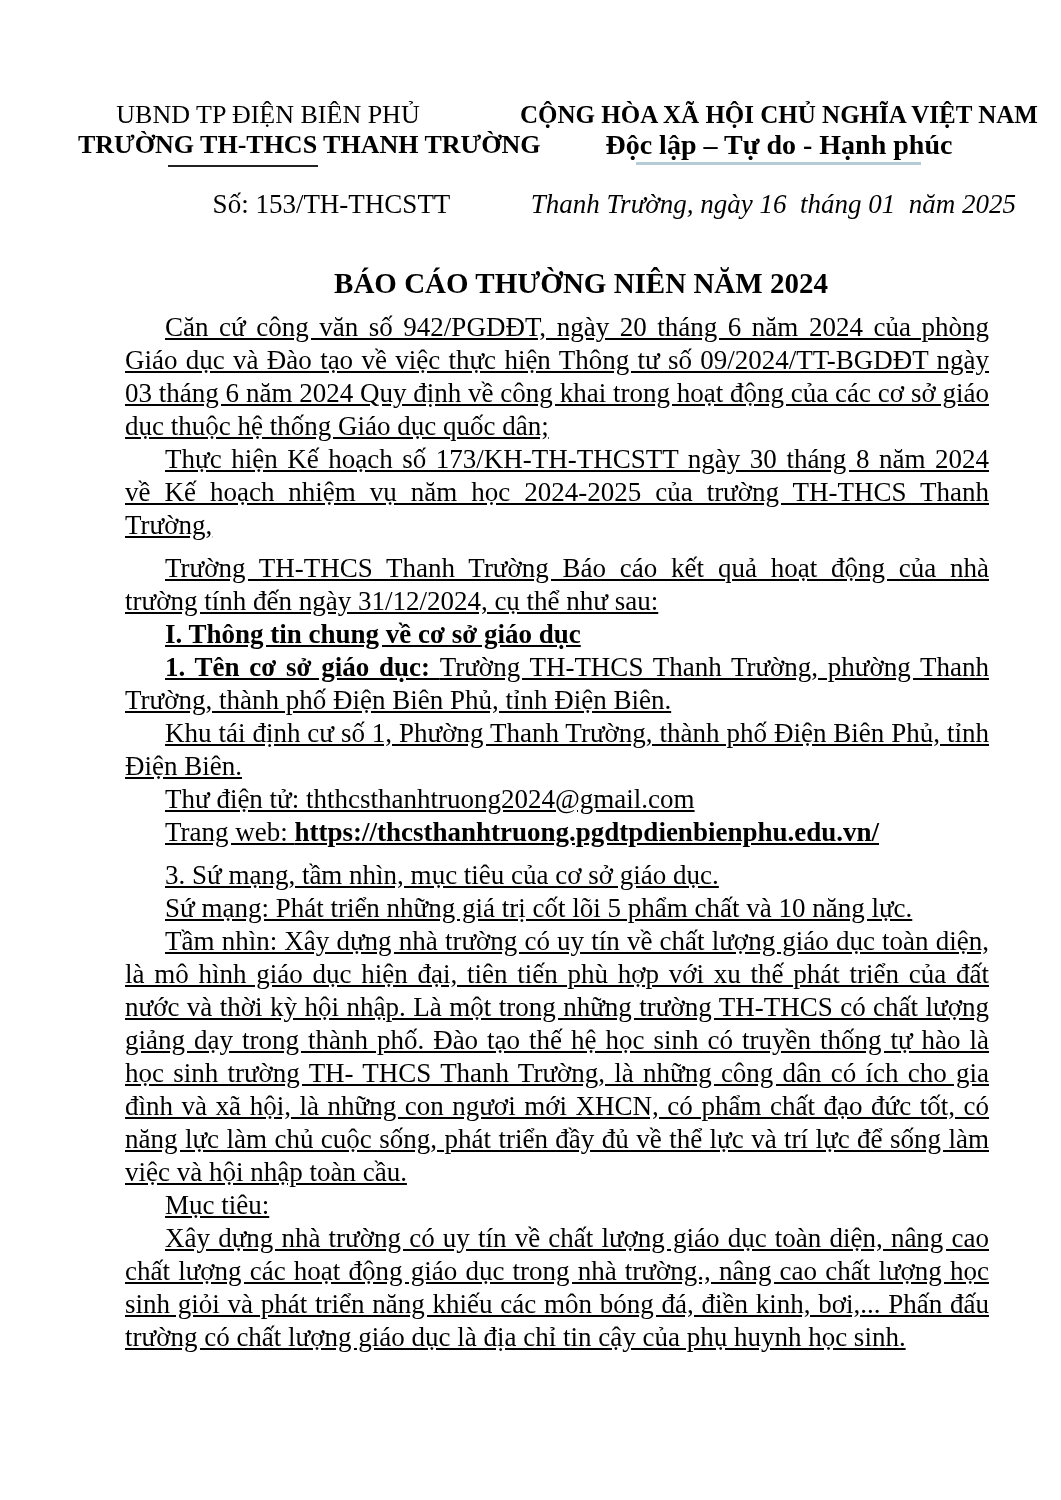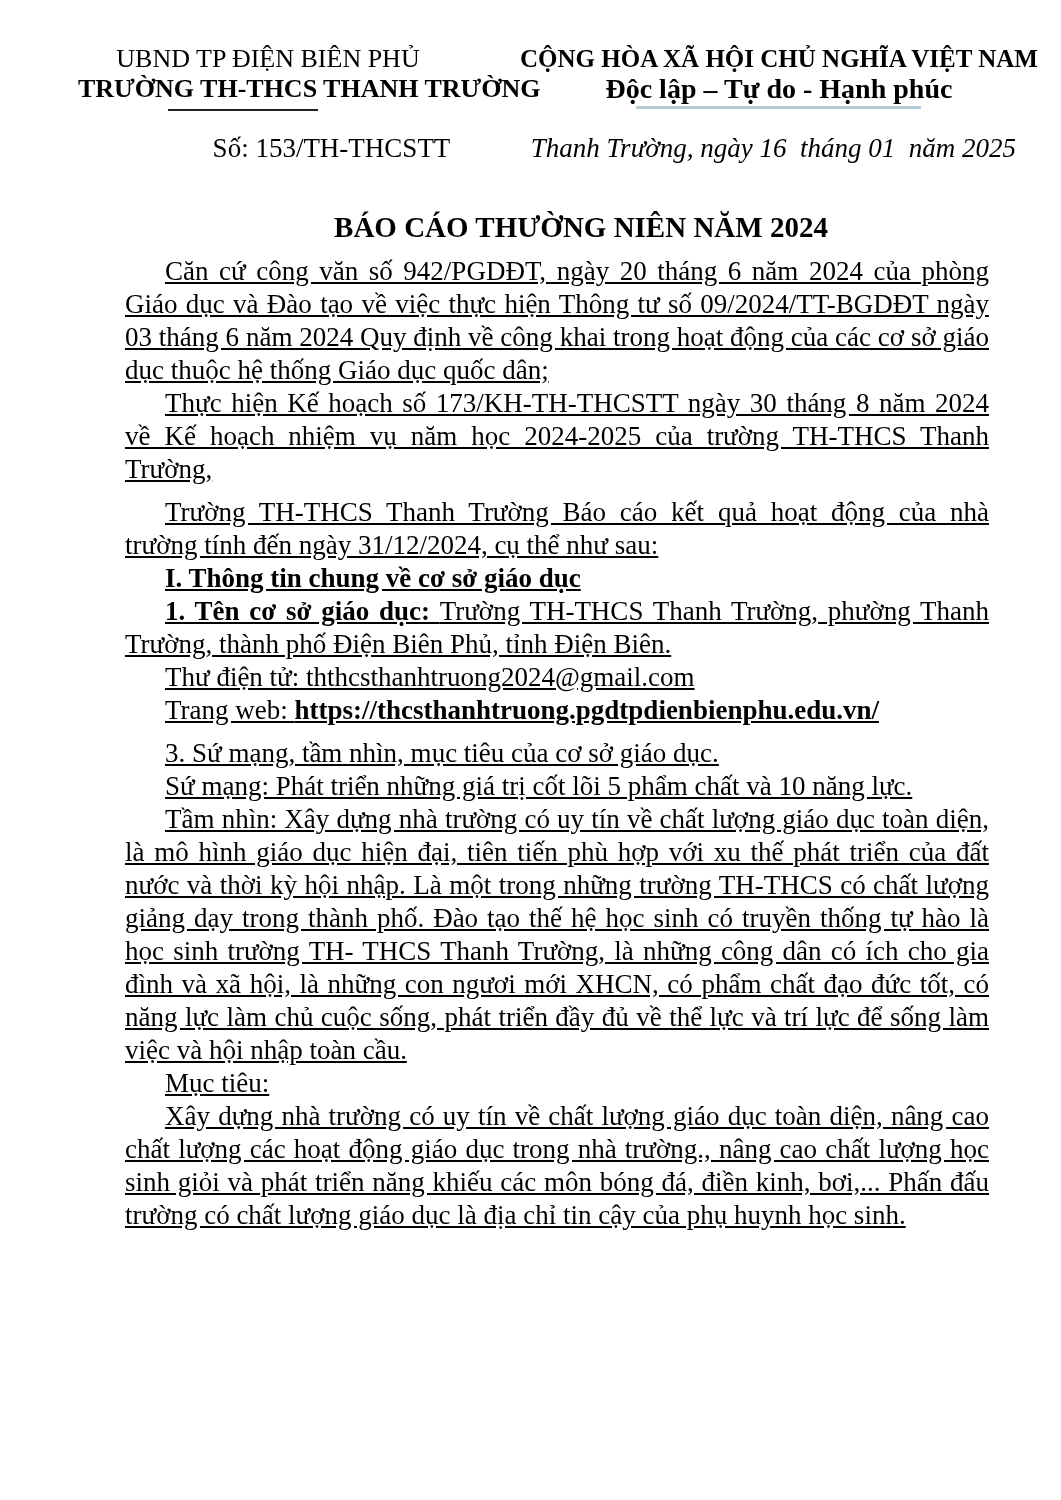--- a/index.html
+++ b/index.html
@@ -5,21 +5,21 @@
   html, body { margin: 0; padding: 0; background: #e9e9e9; }
   .page {
     position: relative;
     width: 1061px;
     height: 1500px;
     margin: 0 auto;
     background: #ffffff;
     color: #000000;
     font-family: "Liberation Serif", "DejaVu Serif", serif;
     box-sizing: border-box;
-    padding-top: 44px;
+    padding-top: 100px;
     overflow: hidden;
   }
   .header-row { display: flex; padding: 0 45px 0 60px; }
   .header-left { width: 460px; text-align: center; }
   .header-right { flex: 1; text-align: center; }
   .h-line { line-height: 30px; white-space: nowrap; }
   .org1 { font-size: 26px; position: relative; left: -22px; }
   .org2 { font-size: 26px; font-weight: bold; margin-left: 18px; }
   .nat1 { font-size: 25px; font-weight: bold; }
   .nat2 { font-size: 28px; font-weight: bold; }
@@ -58,20 +58,21 @@
   </div>
 
   <div class="title">BÁO CÁO THƯỜNG NIÊN NĂM 2024</div>
 
   <div class="body-text">
       <p class="para"><span>Căn cứ công văn số 942/PGDĐT, ngày 20 tháng 6 năm 2024 của phòng Giáo dục và Đào tạo về việc thực hiện Thông tư số 09/2024/TT-BGDĐT ngày 03 tháng 6 năm 2024 Quy định về công khai trong hoạt động của các cơ sở giáo dục thuộc hệ thống Giáo dục quốc dân;</span></p>
       <p class="para"><span>Thực hiện Kế hoạch số 173/KH-TH-THCSTT ngày 30 tháng 8 năm 2024 về Kế hoạch nhiệm vụ năm học 2024-2025 của trường TH-THCS Thanh Trường,</span></p>
       <p class="para space-before"><span>Trường TH-THCS Thanh Trường Báo cáo kết quả hoạt động của nhà trường tính đến ngày 31/12/2024, cụ thể như sau:</span></p>
       <p class="para"><span class="b">I. Thông tin chung về cơ sở giáo dục</span></p>
       <p class="para"><span class="b">1. Tên cơ sở giáo dục: </span><span>Trường TH-THCS Thanh Trường, phường Thanh Trường, thành phố Điện Biên Phủ, tỉnh Điện Biên.</span></p>
+      <p class="para"><span>Khu tái định cư số 1, Phường Thanh Trường, thành phố Điện Biên Phủ, tỉnh Điện Biên.</span></p>
       <p class="para"><span>Thư điện tử: ththcsthanhtruong2024@gmail.com</span></p>
       <p class="para"><span>Trang web: </span><span class="b">https://thcsthanhtruong.pgdtpdienbienphu.edu.vn/</span></p>
       <p class="para space-before"><span>3. Sứ mạng, tầm nhìn, mục tiêu của cơ sở giáo dục.</span></p>
       <p class="para"><span>Sứ mạng: Phát triển những giá trị cốt lõi 5 phẩm chất và 10 năng lực.</span></p>
       <p class="para"><span>Tầm nhìn: Xây dựng nhà trường có uy tín về chất lượng giáo dục toàn diện, là mô hình giáo dục hiện đại, tiên tiến phù hợp với xu thế phát triển của đất nước và thời kỳ hội nhập. Là một trong những trường TH-THCS có chất lượng giảng dạy trong thành phố. Đào tạo thế hệ học sinh có truyền thống tự hào là học sinh trường TH- THCS Thanh Trường, là những công dân có ích cho gia đình và xã hội, là những con ngươi mới XHCN, có phẩm chất đạo đức tốt, có năng lực làm chủ cuộc sống, phát triển đầy đủ về thể lực và trí lực để sống làm việc và hội nhập toàn cầu.</span></p>
       <p class="para"><span>Mục tiêu:</span></p>
       <p class="para"><span>Xây dựng nhà trường có uy tín về chất lượng giáo dục toàn diện, nâng cao chất lượng các hoạt động giáo dục trong nhà trường., nâng cao chất lượng học sinh giỏi và phát triển năng khiếu các môn bóng đá, điền kinh, bơi,... Phấn đấu trường có chất lượng giáo dục là địa chỉ tin cậy của phụ huynh học sinh.</span></p>
     </div>
 
 </div>

